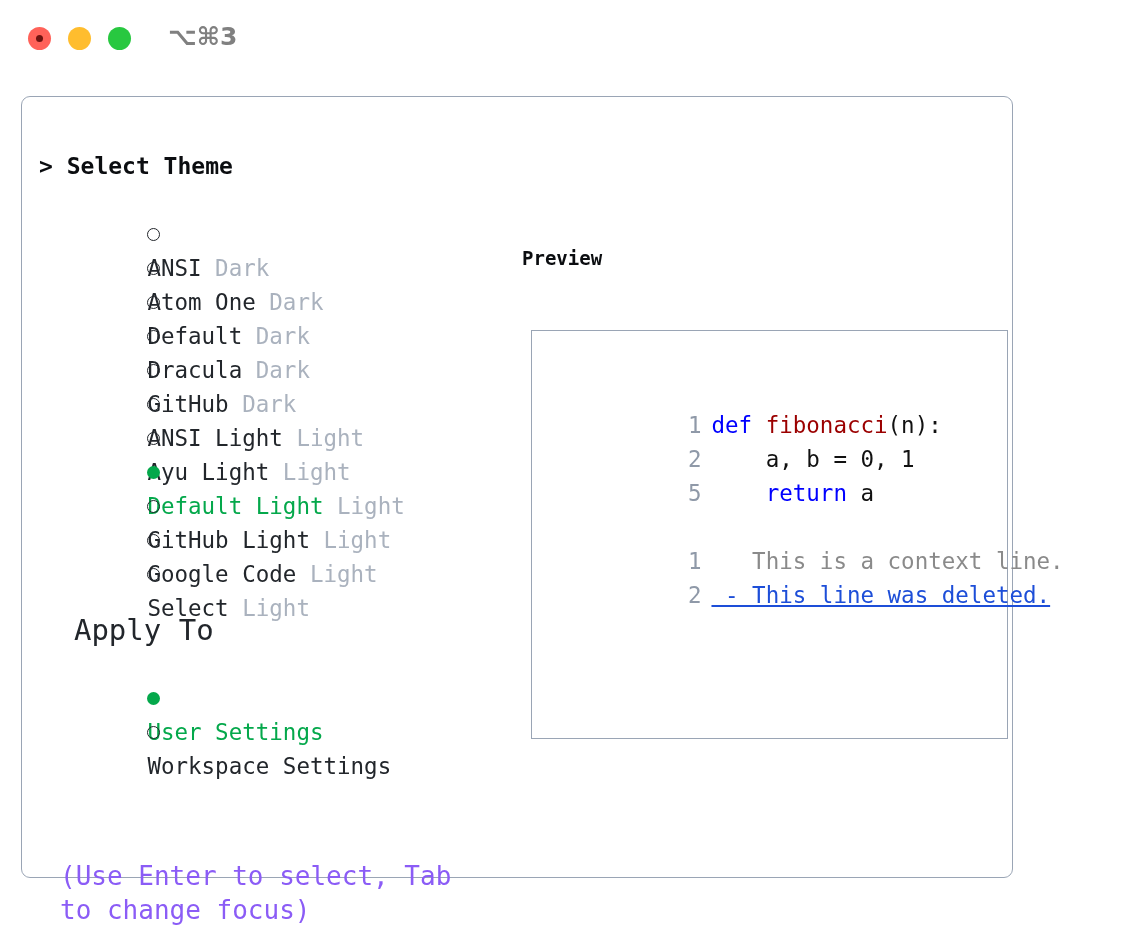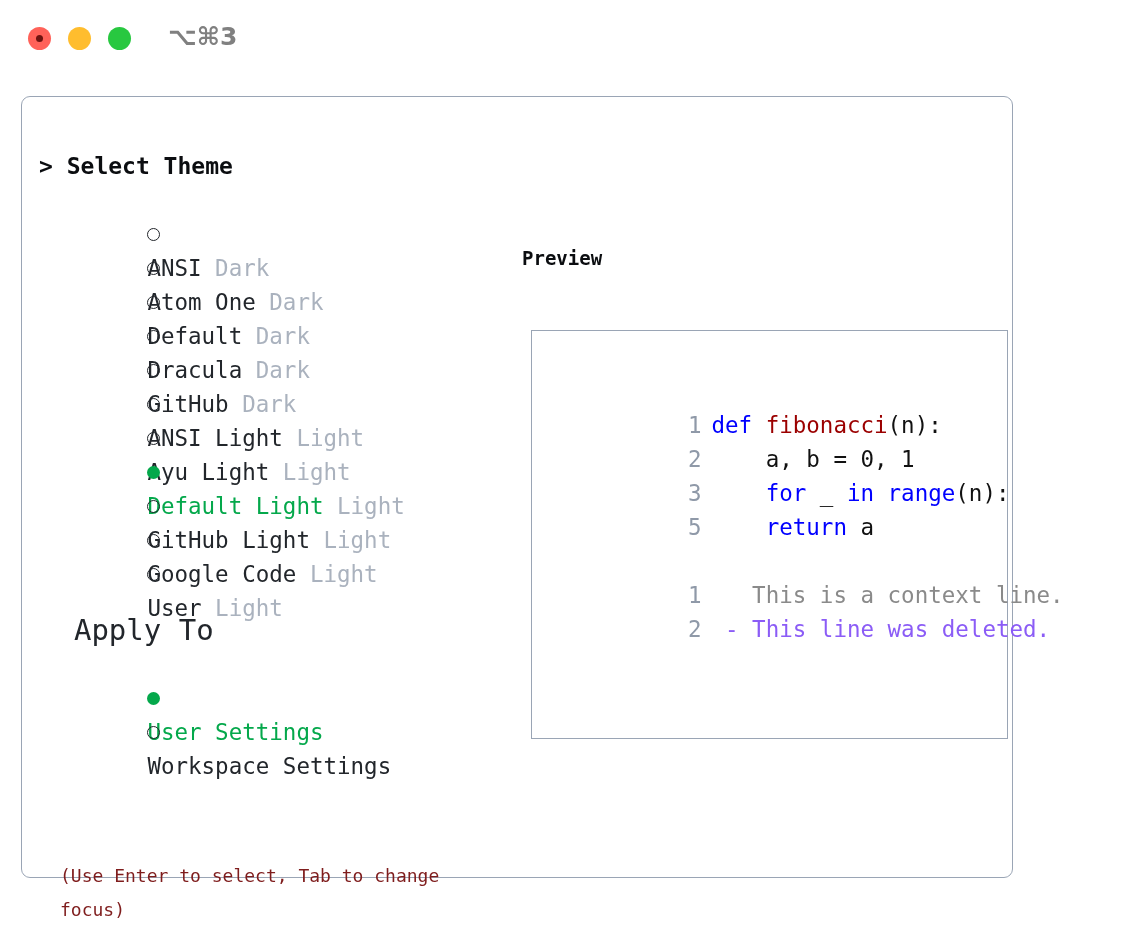--- a/index.html
+++ b/index.html
@@ -127,23 +127,23 @@
     height: 34px;
     line-height: 34px;
     white-space: pre;
   }
 
   #hint {
     position: absolute;
     left: 38px;
     top: 762px;
     width: 410px;
-    font-size: 18px;
+    font-size: 26px;
     line-height: 34px;
-    color: #7f1d1d;
+    color: #8b5cf6;
   }
 
   
   #preview-heading {
     position: absolute;
     left: 500px;
     top: 150px;
     font-size: 19px;
     font-weight: bold;
     color: #0b0d10;
@@ -178,21 +178,21 @@
     text-align: right;
     color: #8f99a8;
     margin-right: 10px;
   }
   .blank-line { height: 34px; }
 
   .tok-kw   { color: #0000ff; }
   .tok-fn   { color: #9b0000; }
   .tok-plain{ color: #111111; }
   .diff-ctx { color: #8a8a8a; }
-  .diff-del { color: #8b5cf6; }
+  .diff-del { color: #1d4ed8; text-decoration: underline; }
   .diff-add { color: #00c000; }
 </style>
 </head>
 <body>
 
 <div id="window">
 
   <div id="titlebar">
     <div class="light" id="light-close">
       <div id="close-dot"></div>
@@ -243,21 +243,21 @@
       <div class="row">
         <span class="marker"><span class="radio-dot radio-off"></span></span>
         <span class="theme-name">GitHub Light</span><span> </span><span class="theme-variant">Light</span>
       </div>
       <div class="row">
         <span class="marker"><span class="radio-dot radio-off"></span></span>
         <span class="theme-name">Google Code</span><span> </span><span class="theme-variant">Light</span>
       </div>
       <div class="row">
         <span class="marker"><span class="radio-dot radio-off"></span></span>
-        <span class="theme-name">User</span><span> </span><span class="theme-variant">Light</span>
+        <span class="theme-name">Select</span><span> </span><span class="theme-variant">Light</span>
       </div>
 
       <div class="blank-line"></div>
       <div class="blank-line" style="height:22px"></div>
 
       <div id="apply-to-header">  Apply To</div>
 
       <div class="row selected">
         <span class="marker"><span class="radio-dot radio-on"></span></span>
         <span class="theme-name">User Settings</span>
@@ -277,23 +277,20 @@
       <div id="code-area">
 
         <div class="code-line">
           <span class="lineno">1</span><span class="tok-kw">def </span><span class="tok-fn">fibonacci</span><span class="tok-plain">(n):</span>
         </div>
 
         <div class="code-line">
           <span class="lineno">2</span><span class="tok-plain">    a, b = 0, 1</span>
         </div>
 
-        <div class="code-line">
-          <span class="lineno">3</span><span class="tok-plain">    </span><span class="tok-kw">for</span><span class="tok-plain"> _ </span><span class="tok-kw">in</span><span class="tok-plain"> </span><span class="tok-kw">range</span><span class="tok-plain">(n):</span>
-        </div>
 
 
         <div class="code-line">
           <span class="lineno">5</span><span class="tok-plain">    </span><span class="tok-kw">return</span><span class="tok-plain"> a</span>
         </div>
 
         <div class="blank-line"></div>
 
         <div class="code-line">
           <span class="lineno">1</span><span class="diff-ctx">   This is a context line.</span>

